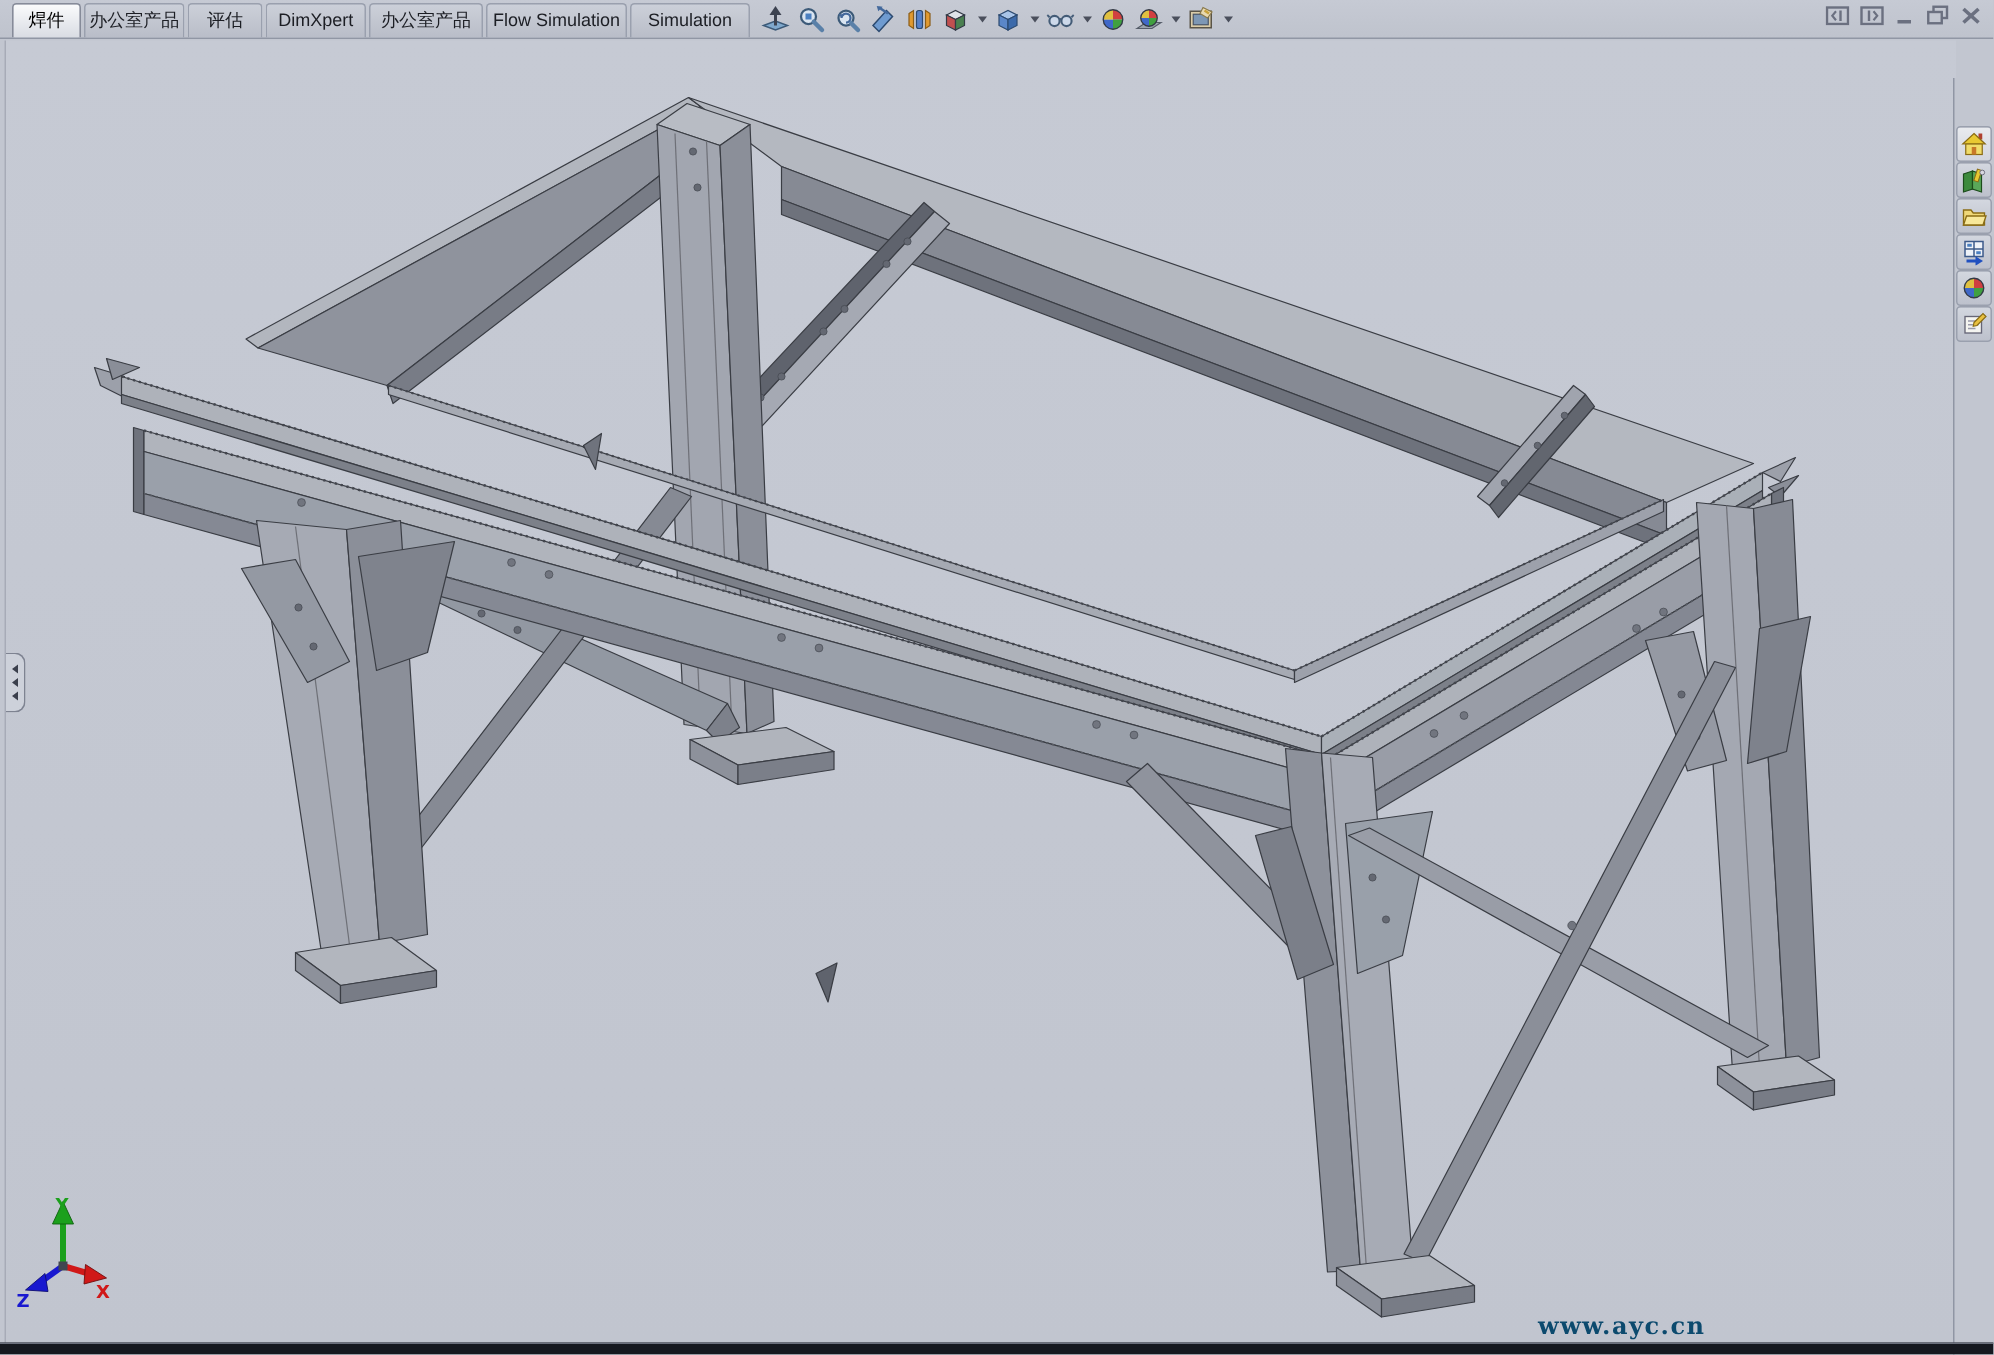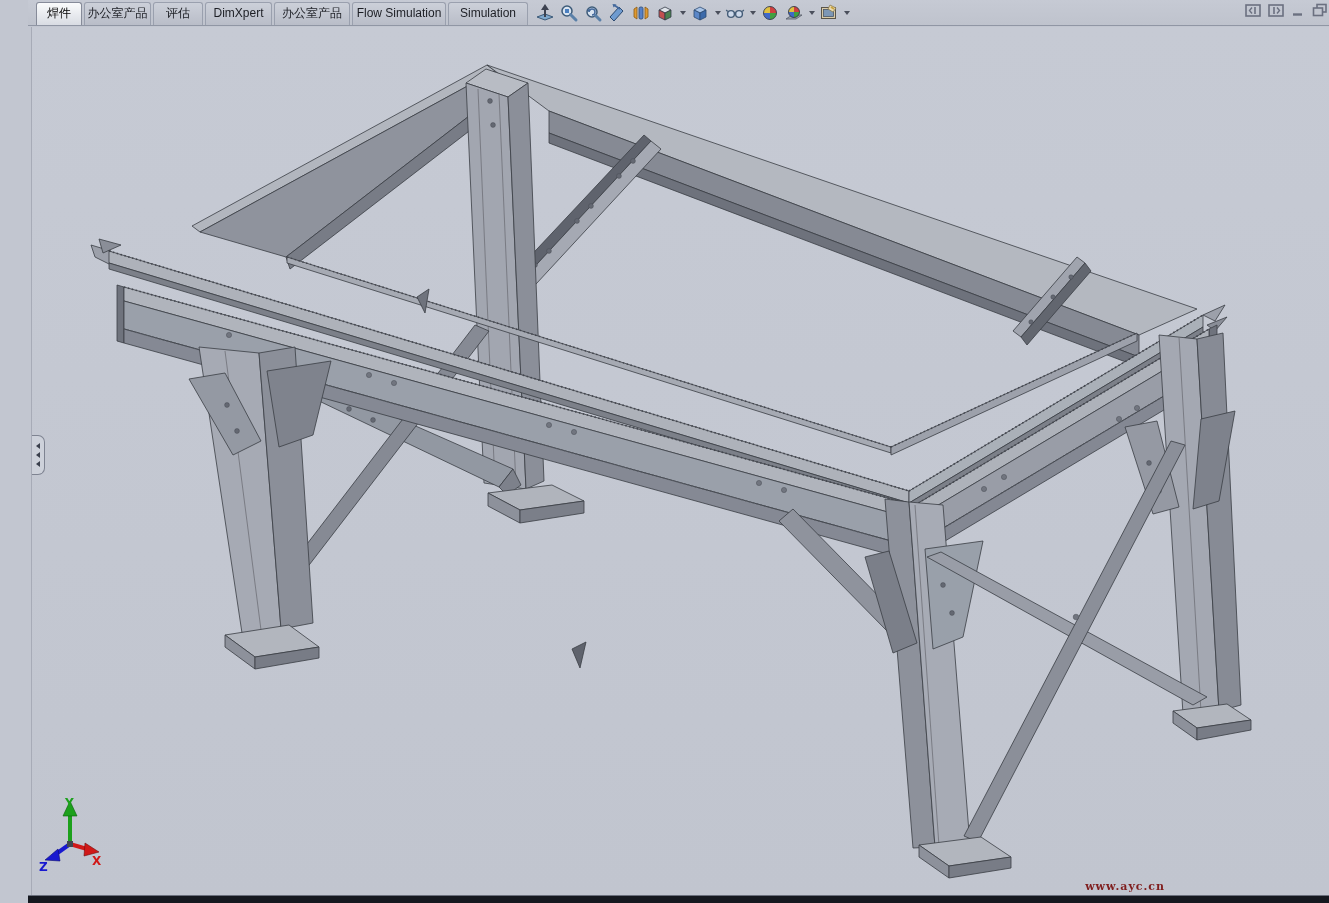--- a/index.html
+++ b/index.html
@@ -1,17 +1,17 @@
 <!DOCTYPE html>
 <html><head>
 <meta charset="utf-8">
 <style>
   html,body{margin:0;padding:0;width:1329px;height:903px;overflow:hidden;
     font-family:"Liberation Sans",sans-serif;background:#c2c6d0;}
-  .app{position:relative;width:1141px;height:903px;background:#c2c6d0;margin-left:28px;}
+  .app{position:relative;width:1141px;height:903px;background:#c2c6d0;}
 
   
   .topbar{position:absolute;left:0;top:0;width:1329px;height:25px;
     background:linear-gradient(#c6cad4,#bfc3cd);border-bottom:1px solid #9096a4;}
   .tabs{position:absolute;left:8px;top:2px;display:flex;height:23px;}
   .tab{box-sizing:border-box;height:23px;margin-right:2px;text-align:center;
     font-size:12px;line-height:21px;color:#1c1e24;
     border:1px solid #9aa0ae;border-bottom:none;border-radius:3px 3px 0 0;
     background:linear-gradient(#ccd0d9,#b9bdc8);white-space:nowrap;overflow:hidden;cursor:default;}
   .tab.active{background:linear-gradient(#fafbfc,#d9dce3);border-color:#868b99;color:#000;}
@@ -23,21 +23,21 @@
     border-top:4px solid #4a4f5c;margin:0 3px 0 2px;}
   .winctl{position:absolute;right:8px;top:3px;display:flex;align-items:center;}
   .wbtn{margin-left:7px;}
 
   
   .main{position:absolute;left:0;top:26px;width:1329px;height:870px;}
   .viewport{position:absolute;left:3px;top:1px;width:1300px;height:869px;
     background:linear-gradient(#c6cad4,#c1c5cf);border-left:1px solid #a7abb7;overflow:hidden;}
   .viewport svg.model{position:absolute;left:0;top:0;}
   .watermark{position:absolute;right:4px;bottom:10px;z-index:40;
-    font-family:"DejaVu Serif",serif;font-weight:bold;font-size:11px;color:#7f1d1d;
+    font-family:"DejaVu Serif",serif;font-weight:bold;font-size:16px;color:#0c4a6e;
     letter-spacing:1px;text-shadow:0 0 1px rgba(200,205,215,.4);}
   .flyout{position:absolute;left:0;top:408px;width:12px;height:38px;z-index:30;
     background:#cdd1da;border:1px solid #7e8391;border-left:none;border-radius:0 7px 7px 0;
     display:flex;flex-direction:column;justify-content:center;align-items:center;gap:3px;}
   .flyout i{width:0;height:0;border-top:3px solid transparent;border-bottom:3px solid transparent;
     border-right:4px solid #3a3f4c;display:block;}
 
   
   .taskpane{position:absolute;right:0;top:26px;width:26px;height:870px;
     background:#c2c6d0;border-left:1px solid #9096a4;}

